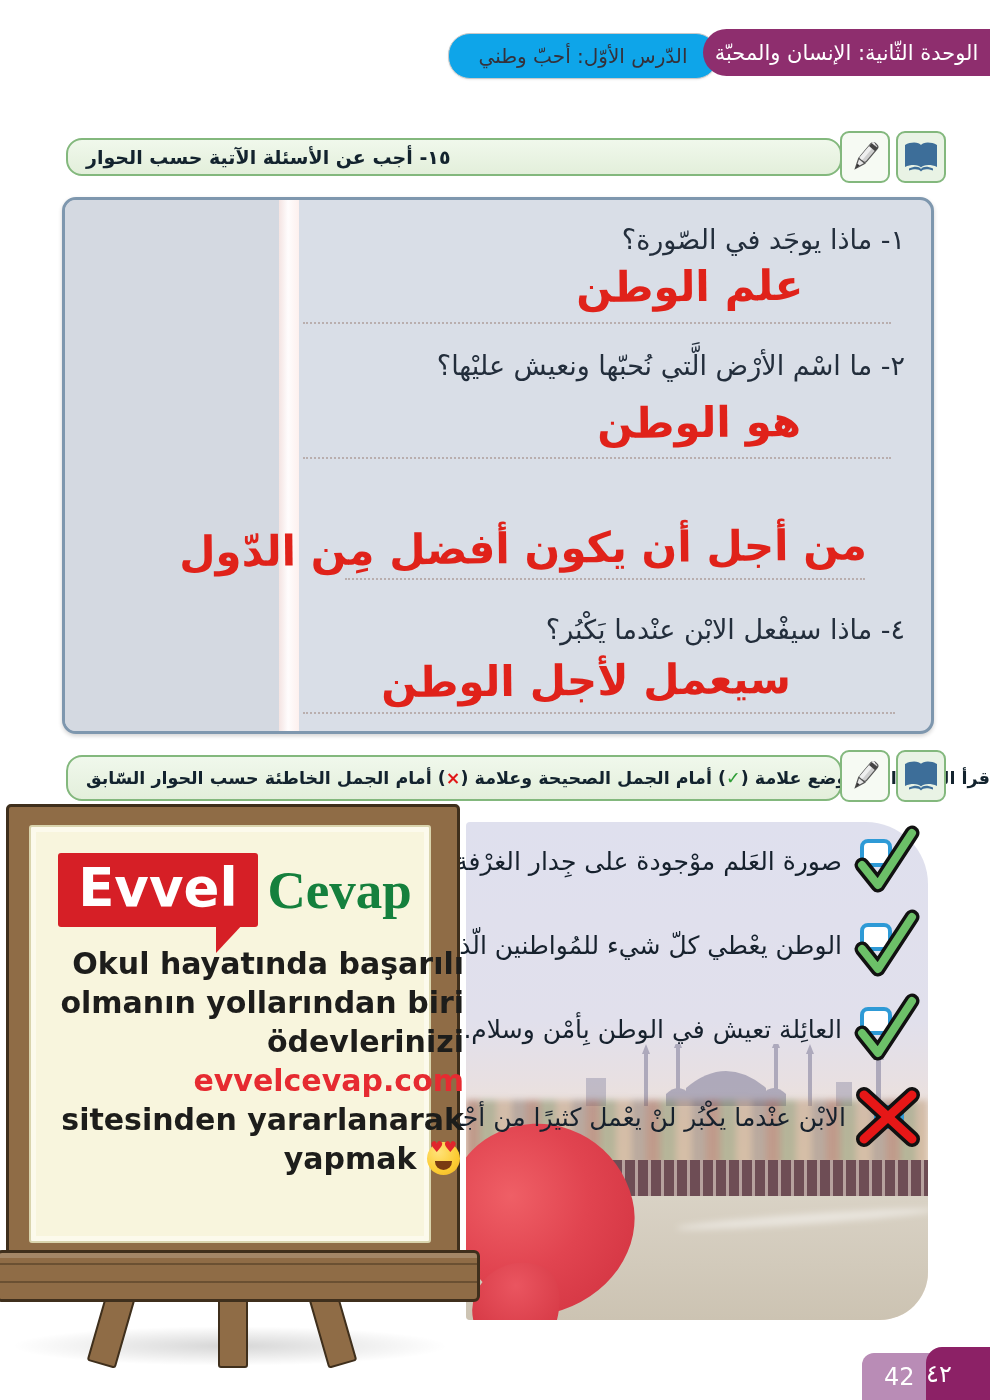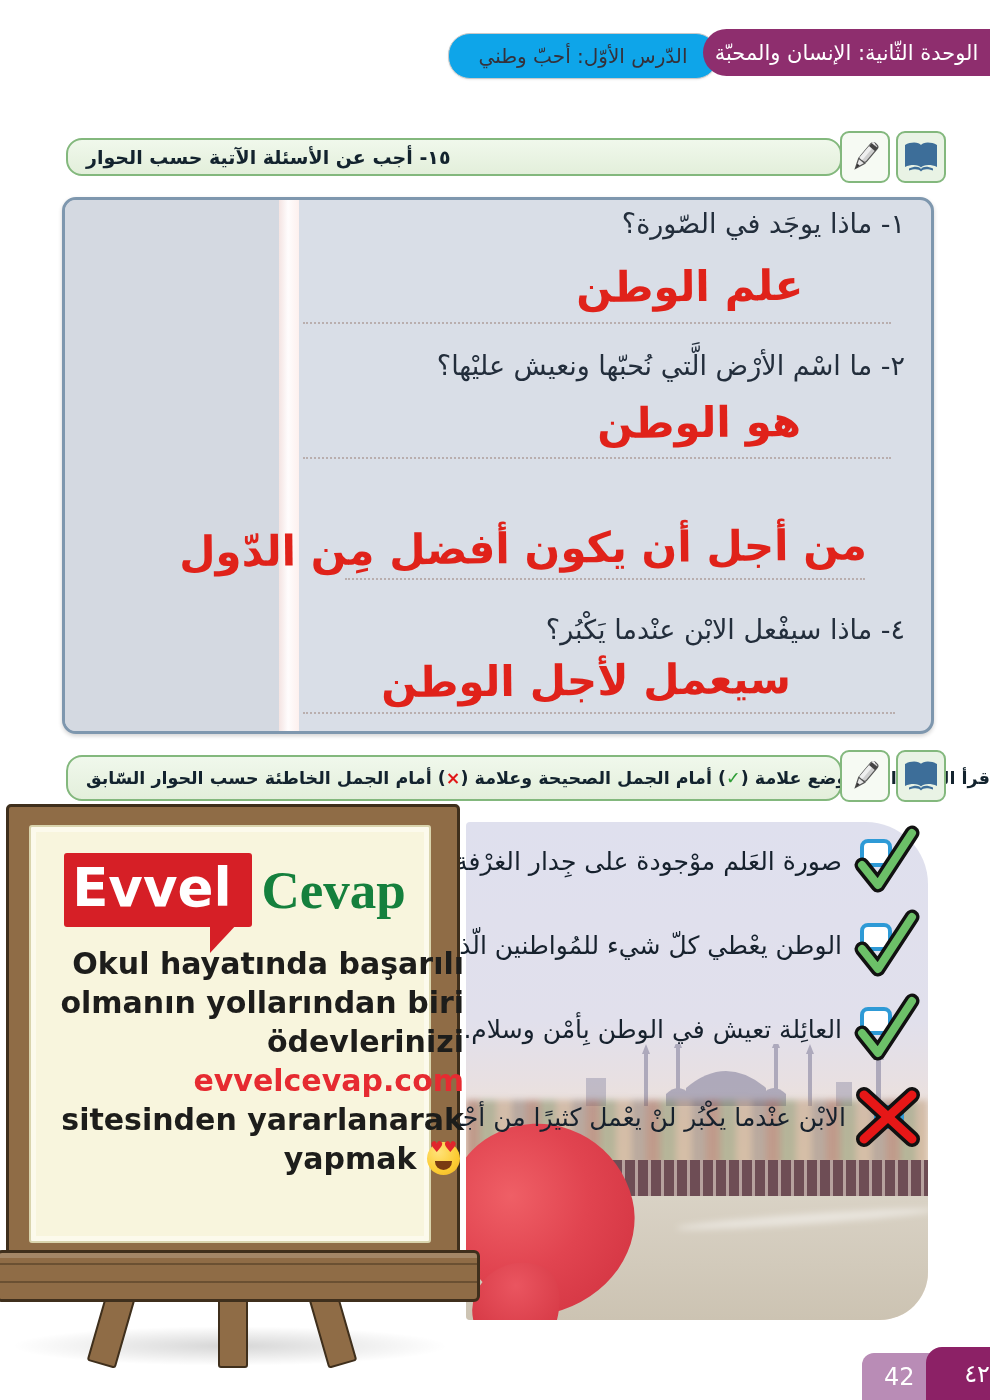--- a/index.html
+++ b/index.html
@@ -162,21 +162,21 @@
     background:radial-gradient(ellipse at center, rgba(0,0,0,.16) 0%, rgba(0,0,0,0) 70%);
   }
   .logo-row{
     left:40px;top:48px;width:390px;height:88px;
     display:flex;align-items:center;justify-content:center;gap:10px;
   }
   .logo-red-box{
     position:relative;
     background:#d61f26;color:#ffffff;
     font-size:53px;font-weight:bold;
-    padding:6px 20px 10px 8px;border-radius:3px;
+    padding:6px 20px 10px 20px;border-radius:3px;
     line-height:1.1;
   }
   .logo-tail{
     position:absolute;right:14px;bottom:-26px;
     width:0;height:0;
     border-top:30px solid #d61f26;
     border-right:28px solid transparent;
   }
   .logo-black{font-size:53px;font-weight:bold;color:#15803d;font-family:Liberation Serif, serif;}
   .board-text{
@@ -205,21 +205,21 @@
     background:#b98cb6;border-radius:12px 12px 0 0;
     color:#ffffff;font-size:24px;
     display:flex;align-items:center;justify-content:flex-start;
     padding-left:22px;box-sizing:border-box;
     z-index:6;
   }
   .pg-dark{
     left:926px;top:1347px;width:64px;height:53px;
     background:#8c2166;border-radius:16px 0 0 0;
     color:#ffffff;font-size:24px;
-    display:flex;align-items:center;justify-content:flex-end;
+    display:flex;align-items:center;justify-content:flex-start;
     z-index:7;
   }
 </style>
 </head>
 <body>
 
 <div class="abs lesson-pill">
   <span>الدّرس الأوّل: أحبّ وطني</span>
 </div>
 <div class="abs unit-pill">
@@ -246,21 +246,21 @@
       <path d="M2 4 C8 0.5, 16 1, 18 4 C20 1, 28 0.5, 34 4 L34 26 C28 23, 20 23.5, 18 26.5 C16 23.5, 8 23, 2 26 Z" fill="#3d6e99"></path>
       <path d="M6 27.5 C12 25, 16 25.5, 18 28 C20 25.5, 24 25, 30 27.5 L30 29.5 C24 27.5, 20 28, 18 30.5 C16 28, 12 27.5, 6 29.5 Z" fill="#3d6e99"></path>
     </svg>
   </div>
 </div>
 
 <div class="abs main-panel">
   <div class="abs panel-left"></div>
   <div class="abs panel-strip"></div>
 
-  <div class="abs q-line" style="top:8px;">١- ماذا يوجَد في الصّورة؟</div>
+  <div class="abs q-line" style="top:24px;">١- ماذا يوجَد في الصّورة؟</div>
   <div class="abs dotline" style="left:238px;top:122px;width:588px;"></div>
   <div class="abs a-line" style="right:128px;top:62px;">علم الوطن</div>
 
   <div class="abs q-line" style="top:150px;">٢- ما اسْم الأرْض الَّتي نُحبّها ونعيش عليْها؟</div>
   <div class="abs dotline" style="left:238px;top:257px;width:588px;"></div>
   <div class="abs a-line" style="right:130px;top:198px;">هو الوطن</div>
 
   <div class="abs dotline" style="left:280px;top:378px;width:520px;"></div>
   <div class="abs a-line" style="right:64px;top:324px;">من أجل أن يكون أفضل مِن الدّول</div>
 

